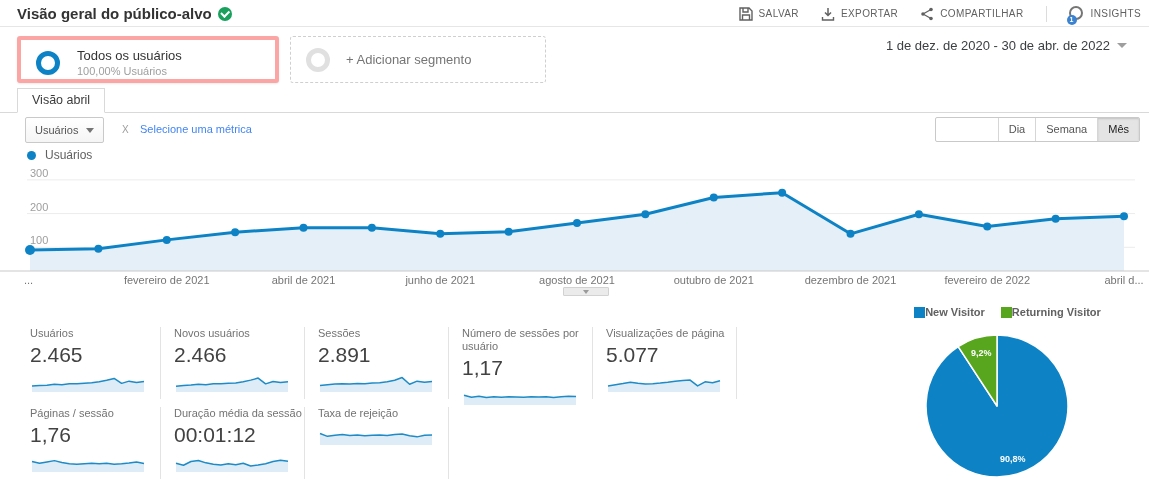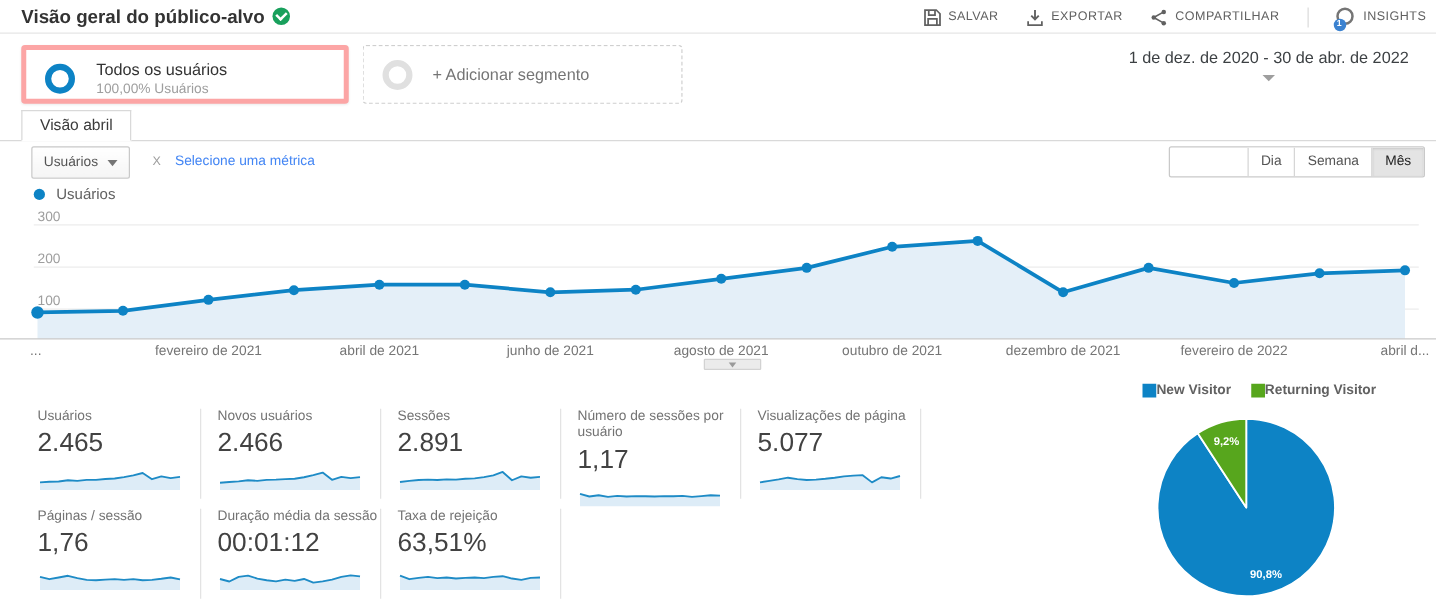--- a/index.html
+++ b/index.html
@@ -33,21 +33,21 @@
              display:flex; align-items:center; }
   .ring { width:24px; height:24px; border-radius:50%; border:5px solid #0d83c5; }
   .ring.gray { border-color:#e0e0e0; }
   .seg-all .ring { position:absolute; left:15px; top:11px; }
   .seg-title { position:absolute; left:56px; top:8px; font-size:13px; color:#333; }
   .seg-sub   { position:absolute; left:56px; top:25px; font-size:11px; color:#9e9e9e; }
   .seg-add .ring { margin-left:15px; }
   .seg-add-label { margin-left:16px; font-size:13px; color:#757575; }
 
   .date-range { position:absolute; right:22px; top:38px; font-size:13px; color:#3c4043;
-                display:flex; align-items:center; gap:7px; cursor:pointer;flex-direction:column; }
+                display:flex; align-items:center; gap:7px; cursor:pointer; }
   .caret { width:0; height:0; border-left:5px solid transparent; border-right:5px solid transparent;
            border-top:5px solid #9e9e9e; }
 
   
   .tab-row { position:absolute; top:89px; left:0; width:1149px; height:24px;
              border-bottom:1px solid #d9d9d9; }
   .tab { position:absolute; left:17px; bottom:-1px; background:#fff; border:1px solid #d9d9d9;
          border-bottom:1px solid #fff; padding:4px 14px 5px; font-size:12.5px; color:#3b3b3b;
          cursor:pointer; }
 
@@ -264,21 +264,20 @@
     <div class="card" style="left: 174px; top: 407px;">
       <div class="card-label">Duração média da sessão</div>
       <div class="card-value">00:01:12</div>
       <svg width="116" height="23">
         <path d="M2,22 L2,13.18 L9.466666666666667,15.219999999999999 L16.933333333333334,11.479999999999999 L24.4,10.46 L31.866666666666667,12.84 L39.333333333333336,14.2 L46.8,15.05 L54.266666666666666,13.690000000000001 L61.733333333333334,14.71 L69.2,13.18 L76.66666666666667,16.07 L84.13333333333334,15.05 L91.6,13.690000000000001 L99.06666666666666,11.479999999999999 L106.53333333333333,10.29 L114,11.14 L114,22 Z" fill="#ddecf7"></path>
         <path d="M2,13.18 L9.466666666666667,15.219999999999999 L16.933333333333334,11.479999999999999 L24.4,10.46 L31.866666666666667,12.84 L39.333333333333336,14.2 L46.8,15.05 L54.266666666666666,13.690000000000001 L61.733333333333334,14.71 L69.2,13.18 L76.66666666666667,16.07 L84.13333333333334,15.05 L91.6,13.690000000000001 L99.06666666666666,11.479999999999999 L106.53333333333333,10.29 L114,11.14" fill="none" stroke="#1e8bc6" stroke-width="1.5" stroke-linejoin="round"></path>
       </svg>
     </div>
     <div class="card" style="left: 318px; top: 407px;">
       <div class="card-label">Taxa de rejeição</div>
-      <div class="card-value">63,51%</div>
       <svg width="116" height="23">
         <path d="M2,22 L2,10.46 L9.466666666666667,13.35 L16.933333333333334,12.33 L24.4,11.479999999999999 L31.866666666666667,12.5 L39.333333333333336,11.99 L46.8,12.84 L54.266666666666666,12.33 L61.733333333333334,11.99 L69.2,12.5 L76.66666666666667,11.479999999999999 L84.13333333333334,10.97 L91.6,12.84 L99.06666666666666,13.86 L106.53333333333333,12.33 L114,11.99 L114,22 Z" fill="#ddecf7"></path>
         <path d="M2,10.46 L9.466666666666667,13.35 L16.933333333333334,12.33 L24.4,11.479999999999999 L31.866666666666667,12.5 L39.333333333333336,11.99 L46.8,12.84 L54.266666666666666,12.33 L61.733333333333334,11.99 L69.2,12.5 L76.66666666666667,11.479999999999999 L84.13333333333334,10.97 L91.6,12.84 L99.06666666666666,13.86 L106.53333333333333,12.33 L114,11.99" fill="none" stroke="#1e8bc6" stroke-width="1.5" stroke-linejoin="round"></path>
       </svg>
     </div>
     <div class="card-divider" style="left: 160px; top: 407px;"></div>
     <div class="card-divider" style="left: 304px; top: 407px;"></div>
     <div class="card-divider" style="left: 448px; top: 407px;"></div>
   </div>
 

